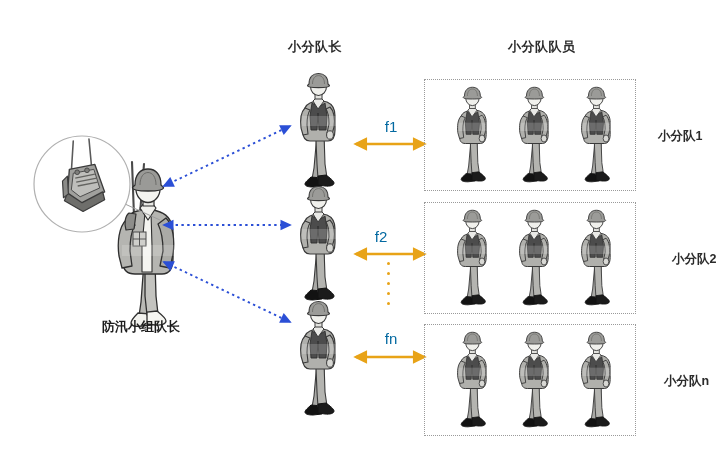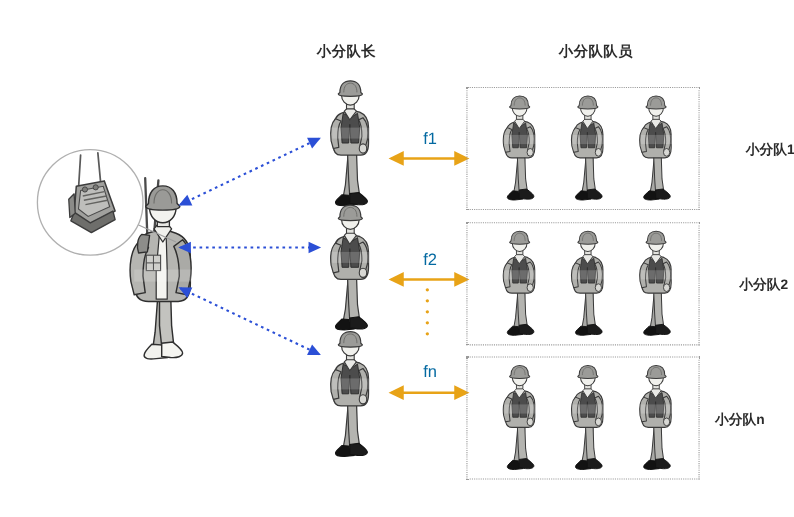--- a/index.html
+++ b/index.html
@@ -188,20 +188,21 @@
   <div class="abs col-header" style="left:288px; top:38px;">小分队长</div>
 
   <div class="abs col-header" style="left:508px; top:38px;text-align:center;">小分队队员</div>
 
   <div class="abs" style="left:98px; top:150px; width:110px; height:185px;">
     <svg width="110" height="185" viewBox="0 0 110 185">
       <use href="#chief"></use>
     </svg>
   </div>
 
+  <div class="abs leader-label" style="left:102px; top:318px;">防汛小组队长</div>
 
   <div class="abs" style="left:26px; top:128px; width:150px; height:108px;">
     <svg width="150" height="108" viewBox="0 0 150 108">
 
       <path d="M99 76 L134 92" stroke="#9e9e9e" stroke-width="1" fill="none"></path>
 
       <circle cx="56" cy="56" r="48" fill="#ffffff" stroke="#b0b0b0" stroke-width="1.2"></circle>
 
       <g transform="translate(12,9) scale(0.98)">
         <use href="#radio-zoom"></use>
@@ -247,29 +248,29 @@
           </svg>
       </div>
       <div class="abs" style="left:146px; top:6px; width:50px; height:100px;">
         <svg width="50" height="100" viewBox="0 0 60 120">
             <use href="#worker"></use>
           </svg>
       </div>
     </div>
   </div>
 
-  <div class="abs group-label" style="left:678px; top:128px;">小分队1</div>
+  <div class="abs group-label" style="left:658px; top:128px;">小分队1</div>
 
   <div class="abs" style="left:288px; top:185px; width:60px; height:120px;">
     <svg width="60" height="120" viewBox="0 0 60 120">
         <use href="#worker"></use>
       </svg>
   </div>
 
-  <div class="abs freq-label" style="left:358px; top:228px; width:66px;">f2</div>
+  <div class="abs freq-label" style="left:348px; top:228px; width:66px;">f2</div>
 
   <div class="abs" style="left:352px; top:246px; width:76px; height:16px;">
     <svg width="76" height="16" viewBox="0 0 76 16">
       <line x1="4" y1="8" x2="72" y2="8" stroke="#E8A317" stroke-width="2.3" marker-end="url(#orangehead-end)" marker-start="url(#orangehead-start)"></line>
     </svg>
   </div>
 
   <div class="abs vdots" style="left:385px; top:262px;">
     <i></i>
       <i></i>
@@ -327,15 +328,15 @@
           </svg>
       </div>
       <div class="abs" style="left:146px; top:6px; width:50px; height:100px;">
         <svg width="50" height="100" viewBox="0 0 60 120">
             <use href="#worker"></use>
           </svg>
       </div>
     </div>
   </div>
 
-  <div class="abs group-label" style="left:650px; top:373px;text-align:right;">小分队n</div>
+  <div class="abs group-label" style="left:664px; top:373px;text-align:right;">小分队n</div>
 
 </div>
 
 </body></html>

